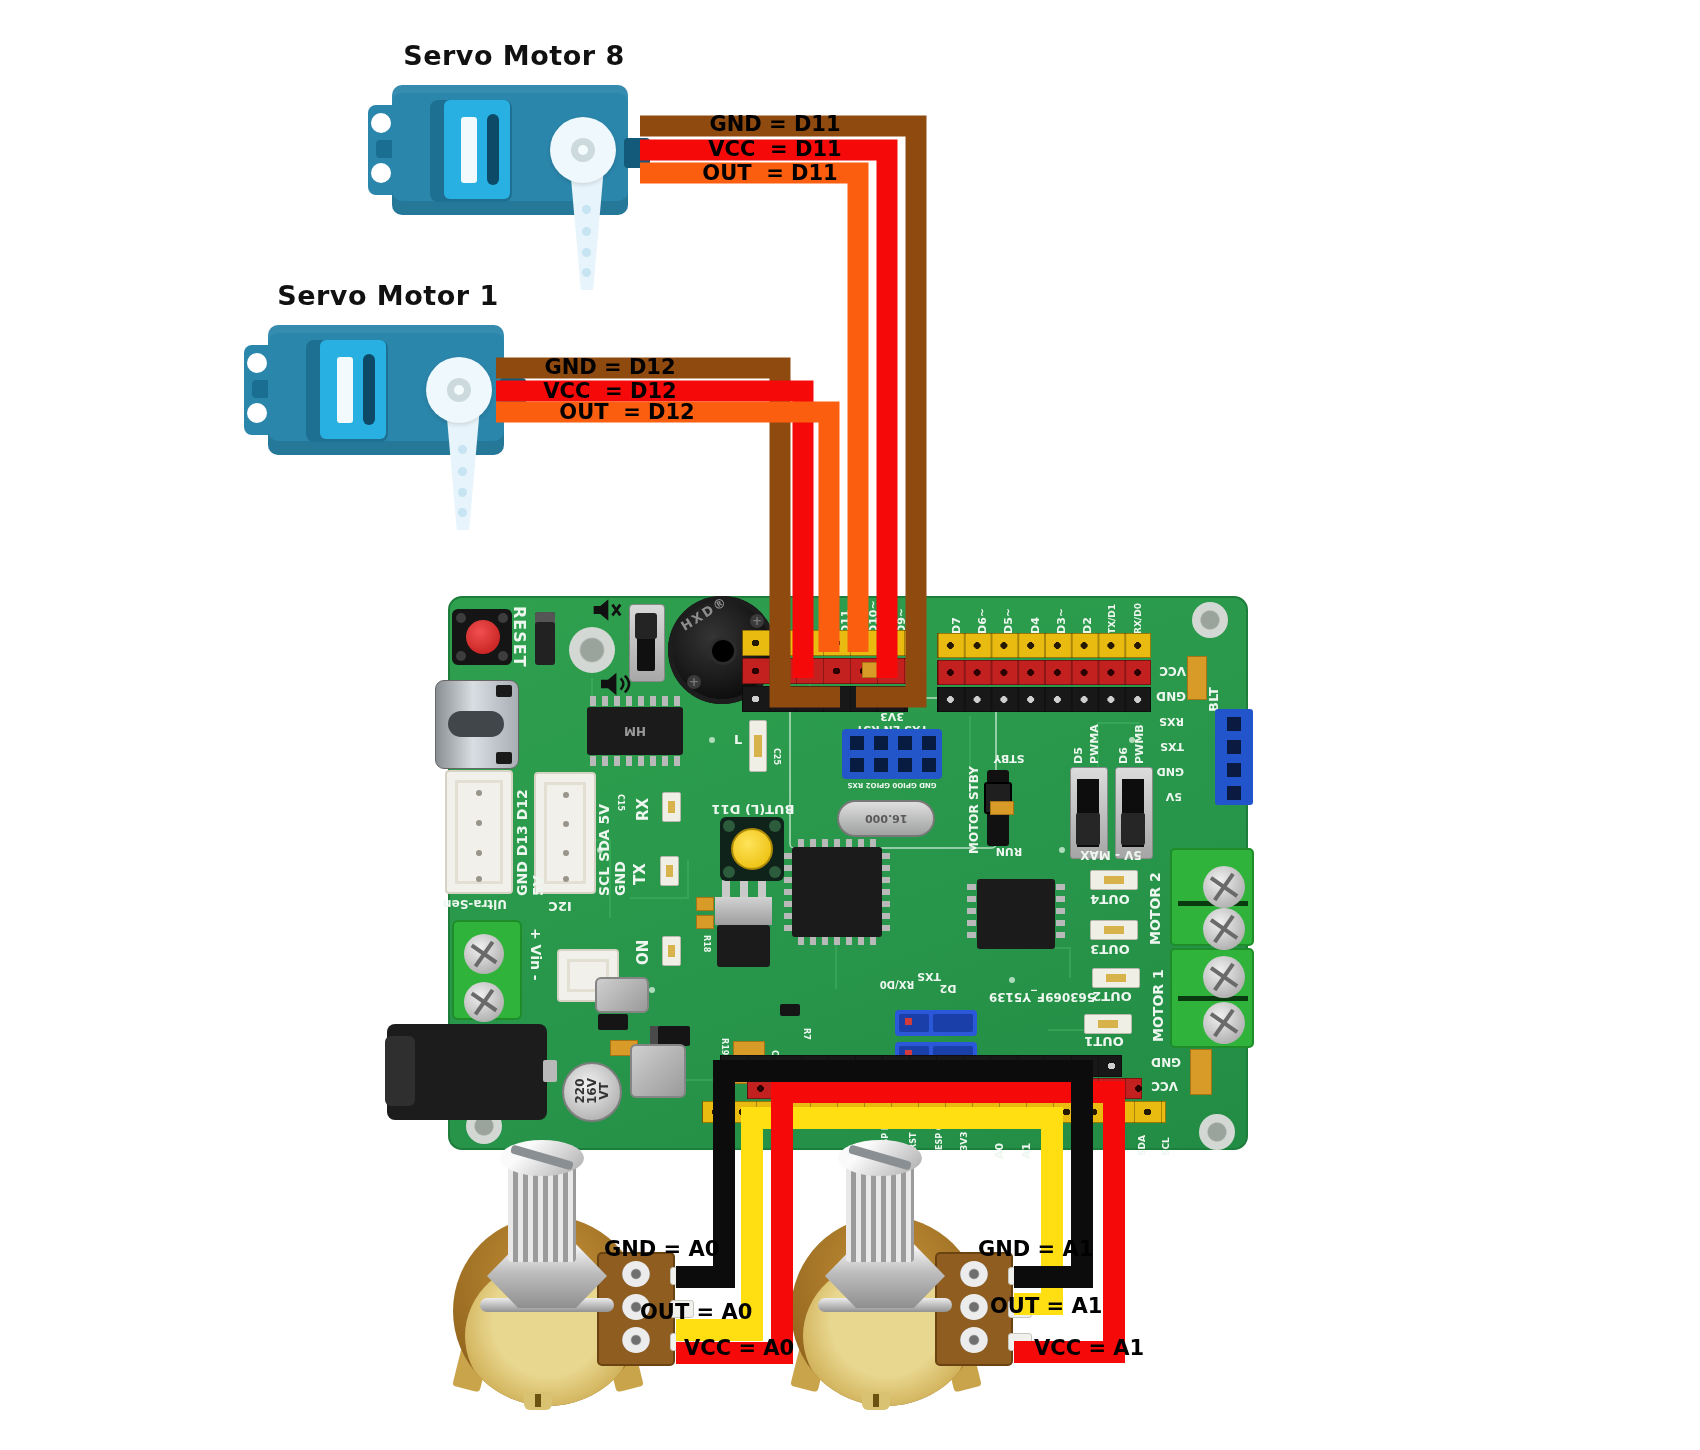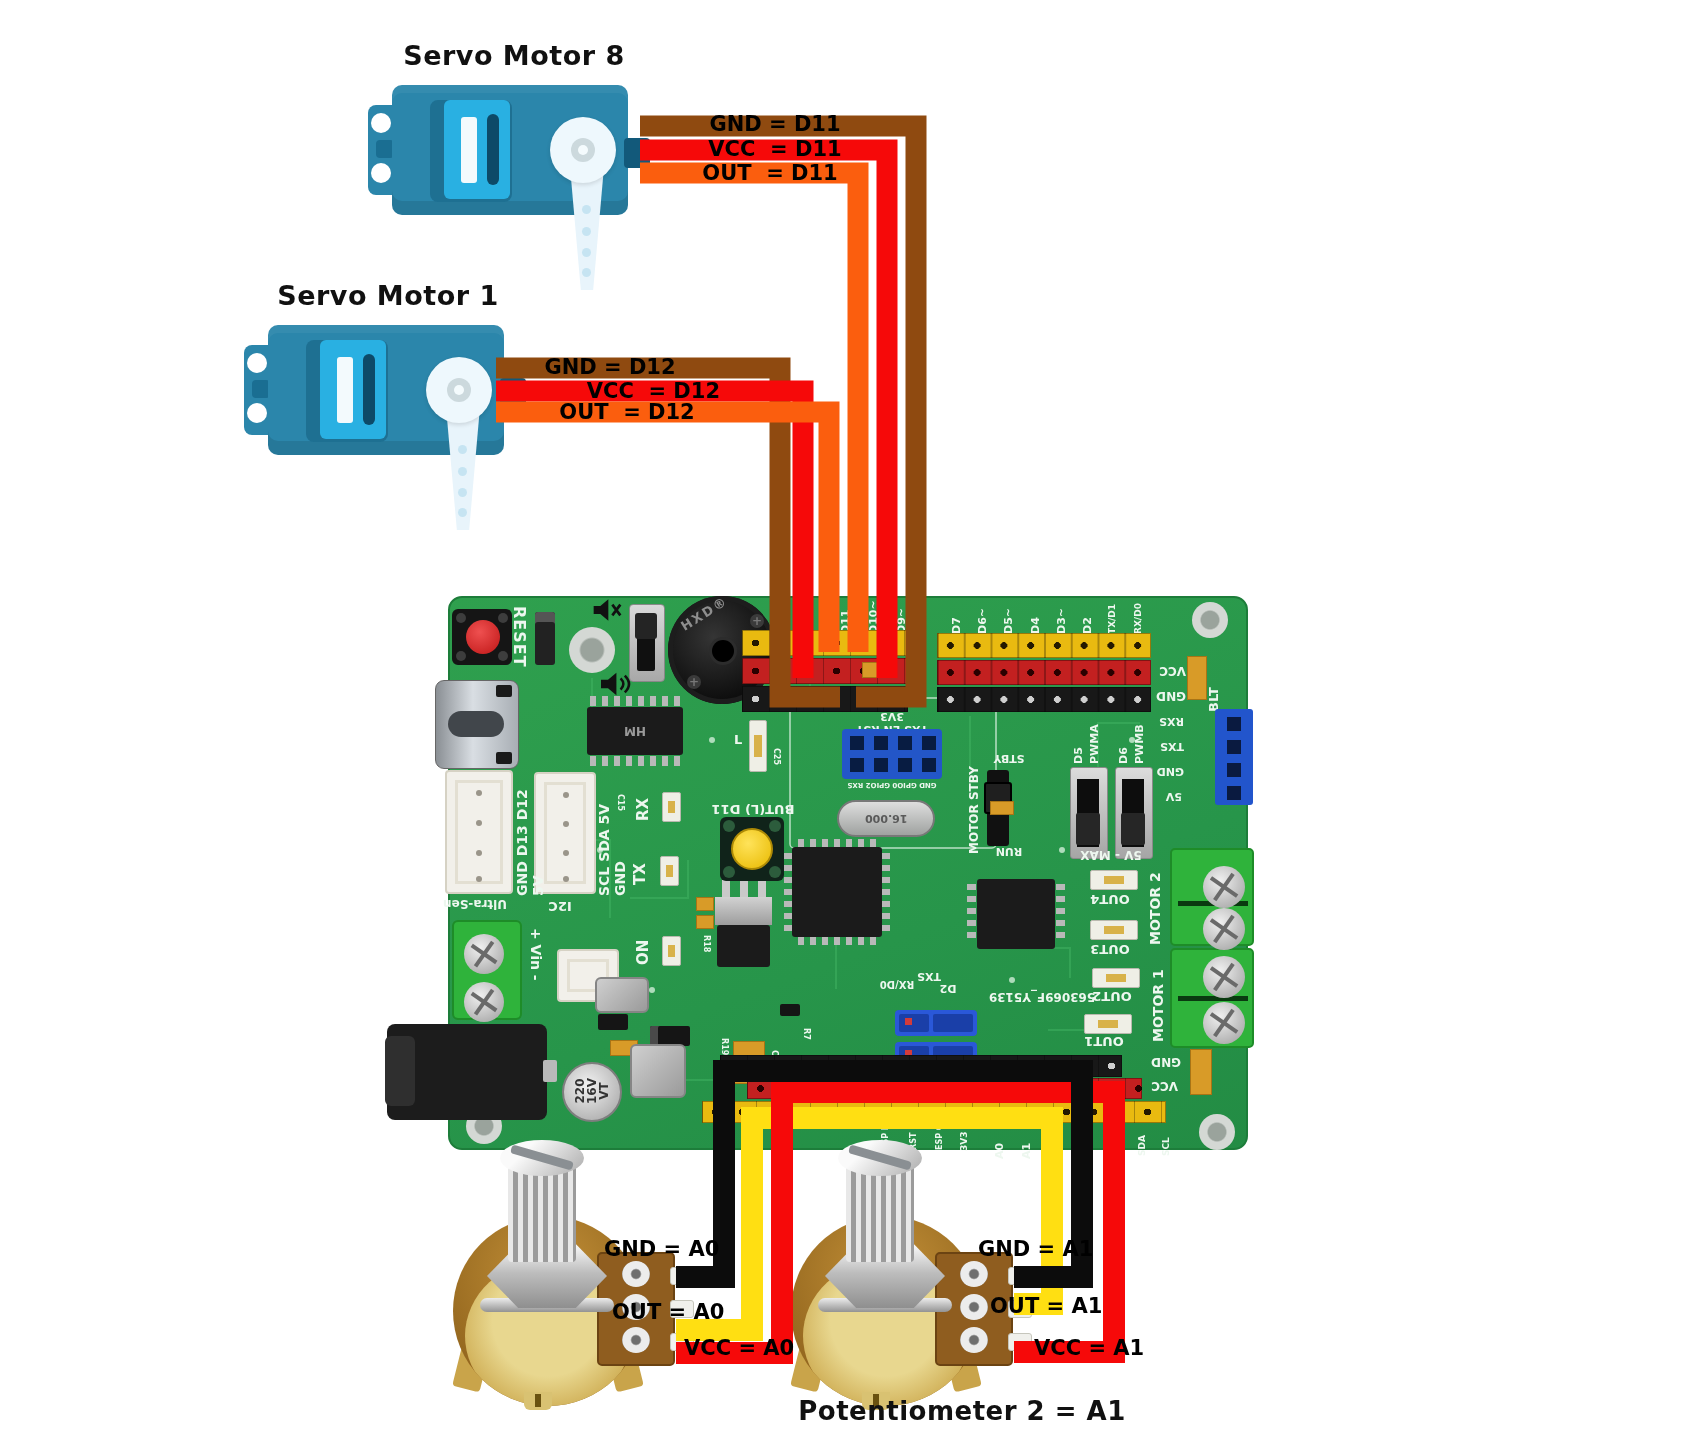--- a/index.html
+++ b/index.html
@@ -544,21 +544,20 @@
     <div class="pt-leg" style="left:230px;top:160px;"></div>
     <div class="pt-leg" style="left:230px;top:193px;"></div>
     <div class="pt-washer"></div>
     <div class="pt-nut"></div>
     <div class="pt-shaft"></div>
     <div class="pt-cap">
         <i></i>
       </div>
   </div>
 
-  <div class="ttl" style="left:762px;top:1396px;width:400px;font-size:26px;">Potentiometer 2 = A1</div>
 
   <svg class="wires" width="1700" height="1450" viewBox="0 0 1700 1450">
     <g fill="none" stroke-width="21">
       <path d="M640 126 H916 V697 H856" stroke="#8f4a10"></path>
       <path d="M640 150 H887 V678" stroke="#f60909"></path>
       <path d="M640 173 H858 V652" stroke="#fb5e0e"></path>
       <path d="M496 368 H780 V697 H840" stroke="#8f4a10"></path>
       <path d="M496 391 H803 V678" stroke="#f60909"></path>
       <path d="M496 412 H829 V652" stroke="#fb5e0e"></path>
     </g>
@@ -566,23 +565,23 @@
       <path d="M676 1330 H752 V1118 H1052 V1304 H1014" stroke="#ffdf12"></path>
       <path d="M676 1353 H782 V1092 H1114 V1352 H1014" stroke="#f60909"></path>
       <path d="M676 1277 H724 V1071 H1082 V1277 H1014" stroke="#0c0c0c"></path>
     </g>
   </svg>
 
   <div class="wlabel" style="left:660px;top:112px;width:230px;text-align:center;">GND = D11</div>
   <div class="wlabel" style="left:660px;top:137px;width:230px;text-align:center;">VCC  = D11</div>
   <div class="wlabel" style="left:655px;top:161px;width:230px;text-align:center;">OUT  = D11</div>
   <div class="wlabel" style="left:500px;top:355px;width:220px;text-align:center;">GND = D12</div>
-  <div class="wlabel" style="left:500px;top:379px;width:220px;text-align:right;">VCC  = D12</div>
+  <div class="wlabel" style="left:500px;top:379px;width:220px;text-align:center;">VCC  = D12</div>
   <div class="wlabel" style="left:517px;top:400px;width:220px;text-align:center;">OUT  = D12</div>
 
   <div class="wlabel" style="left:604px;top:1237px;">GND = A0</div>
-  <div class="wlabel" style="left:612px;top:1300px;">OUT = A0</div>
+  <div class="wlabel" style="left:640px;top:1300px;">OUT = A0</div>
   <div class="wlabel" style="left:684px;top:1336px;">VCC = A0</div>
   <div class="wlabel" style="left:978px;top:1237px;">GND = A1</div>
   <div class="wlabel" style="left:990px;top:1294px;">OUT = A1</div>
   <div class="wlabel" style="left:1034px;top:1336px;">VCC = A1</div>
 
 </div>
 
 </body></html>

